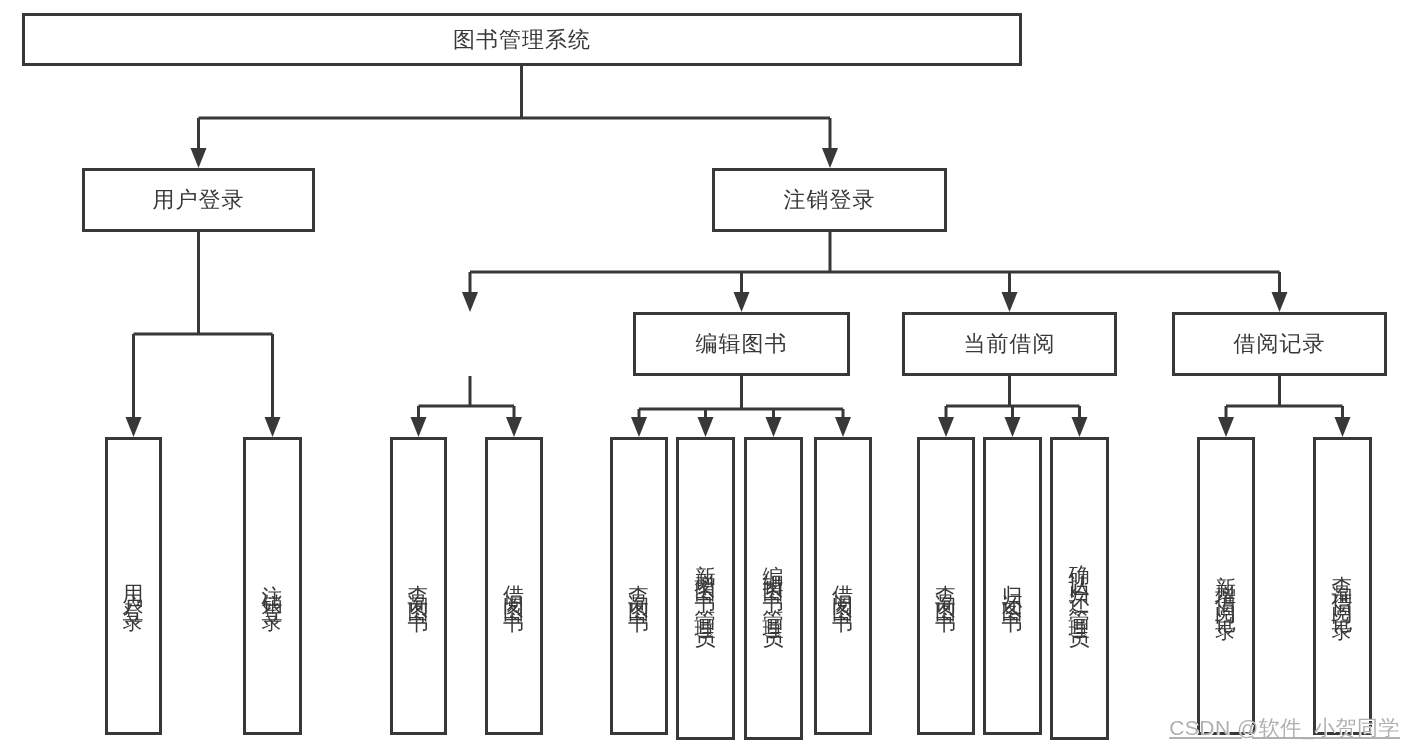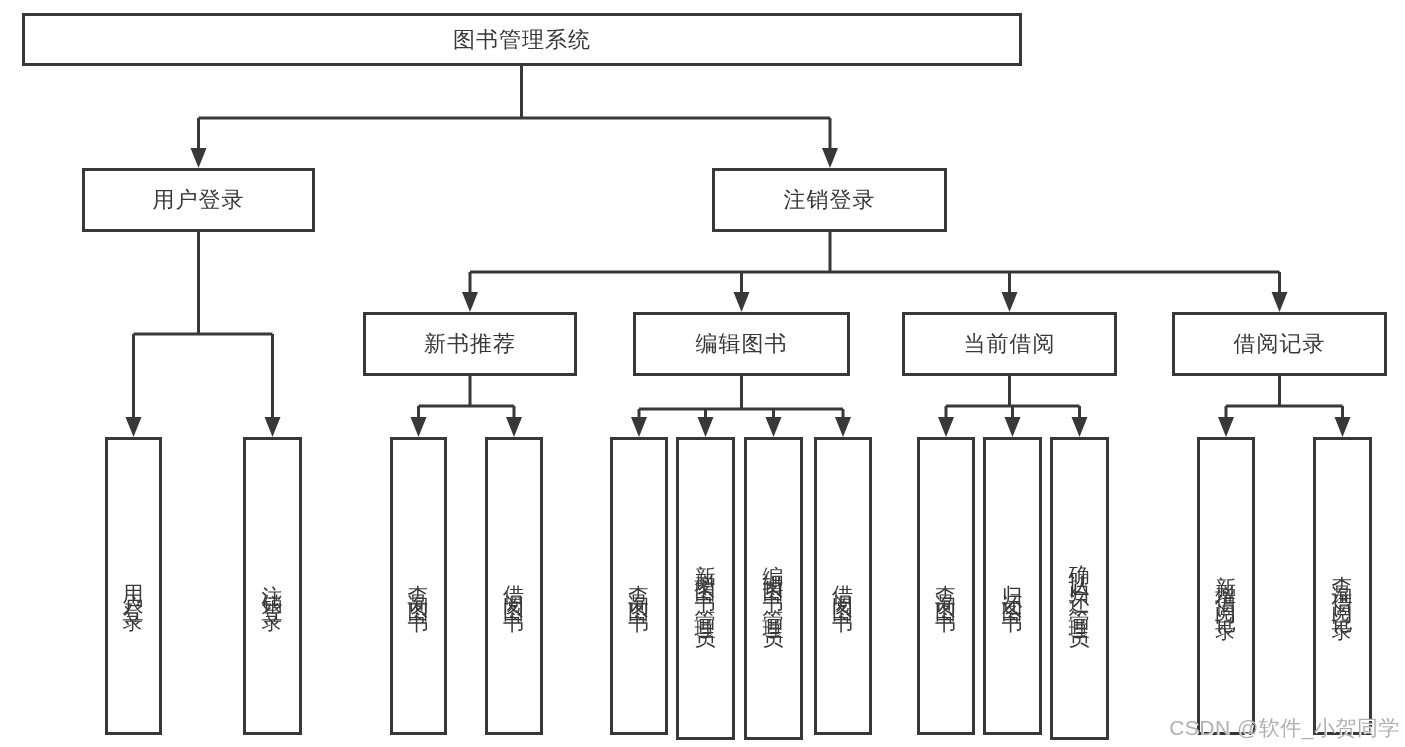--- a/index.html
+++ b/index.html
@@ -56,20 +56,21 @@
   .watermark{
     position:absolute;
     top:714px;
     right:5px;
     font-size:21px;
     color:var(--wm);
     letter-spacing:0.5px;
     text-shadow:1px 1px 0 #ffffff;
     z-index:3;
     white-space:nowrap;
+    text-decoration:underline;
   }
 </style>
 </head>
 <body>
 
 <div class="stage">
 
   <svg class="connectors" viewBox="0 0 1405 747" xmlns="http://www.w3.org/2000/svg">
 
     <path fill="none" stroke="#383838" stroke-width="3" d="
@@ -101,21 +102,20 @@
       M1071.5 417 L1087.5 417 L1079.5 437 Z
       M1218 417 L1234 417 L1226 437 Z
       M1334.5 417 L1350.5 417 L1342.5 437 Z"></path>
   </svg>
 
   <div class="node h" style="left:22px;top:13px;width:1000px;height:53px">图书管理系统</div>
 
   <div class="node h" style="left:82px;top:168px;width:233px;height:64px">用户登录</div>
   <div class="node h" style="left:712px;top:168px;width:235px;height:64px">注销登录</div>
 
-  <div class="node h" style="left:363px;top:312px;width:214px;height:64px">新书推荐</div>
   <div class="node h" style="left:633px;top:312px;width:217px;height:64px">编辑图书</div>
   <div class="node h" style="left:1172px;top:312px;width:215px;height:64px">借阅记录</div>
   <div class="node h" style="left:902px;top:312px;width:215px;height:64px">当前借阅</div>
 
   <div class="node leaf" style="left:105px;top:437px;width:57px;height:298px">
     <span class="vtext">用户登录</span>
   </div>
   <div class="node leaf" style="left:243px;top:437px;width:59px;height:298px">
     <span class="vtext">注销登录</span>
   </div>

